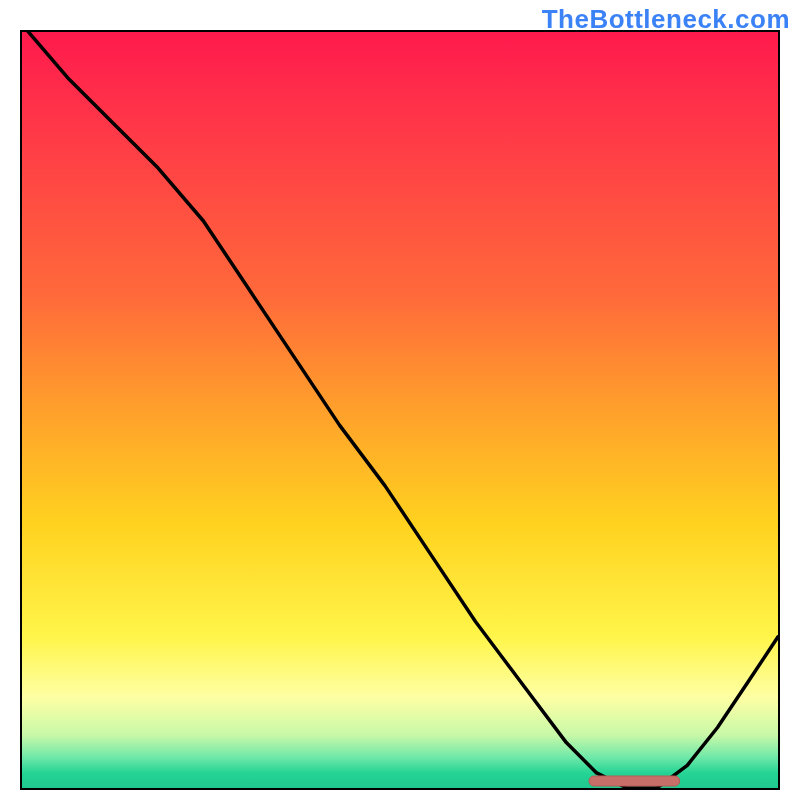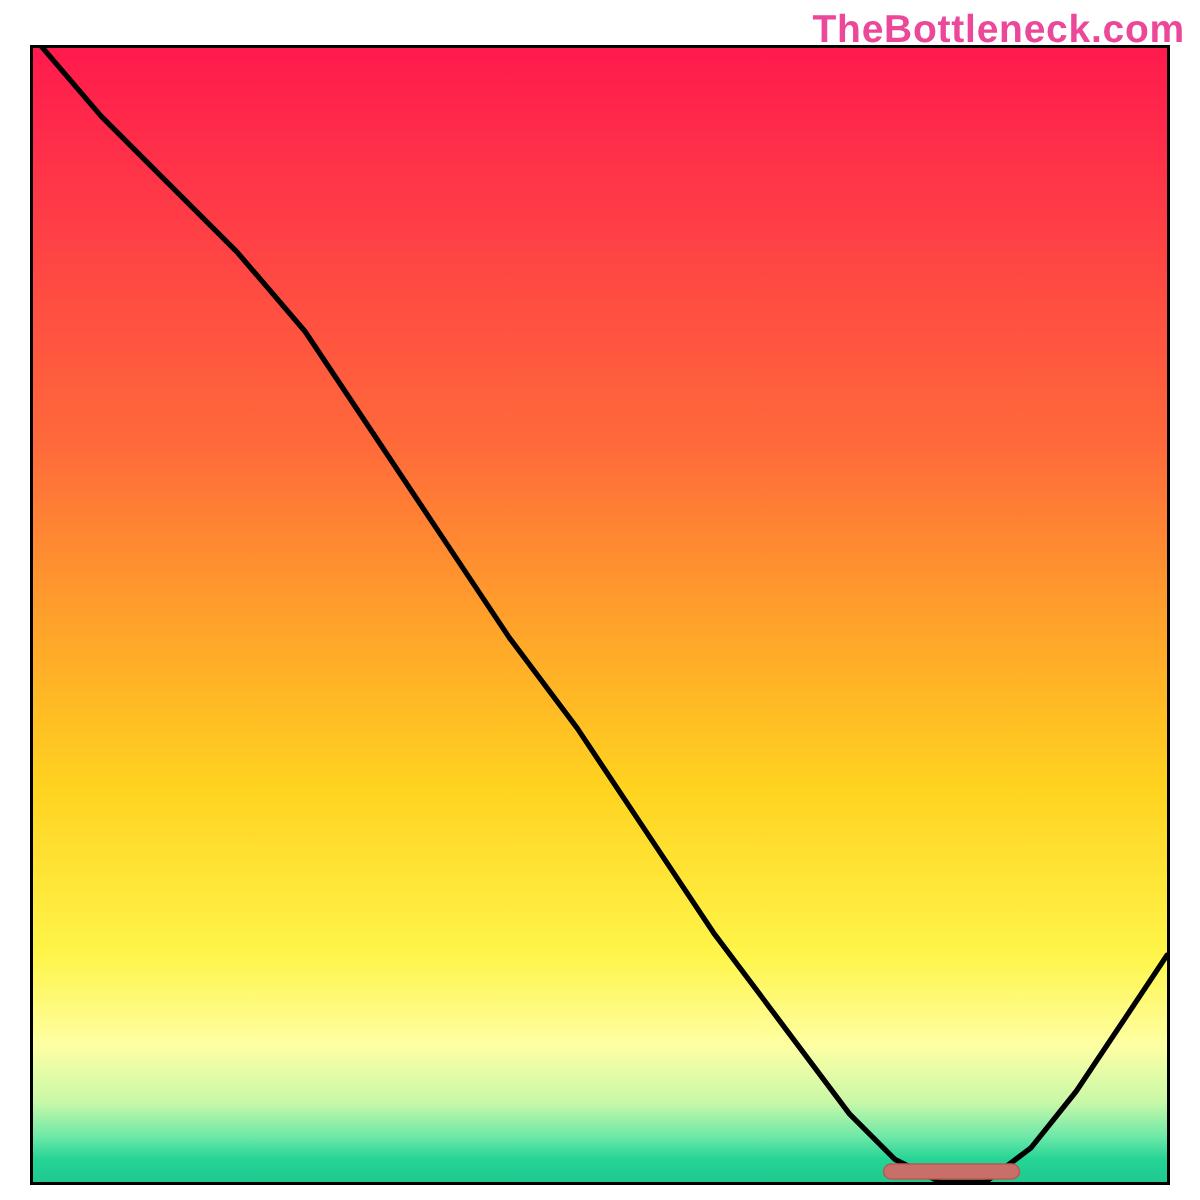--- a/index.html
+++ b/index.html
@@ -14,21 +14,21 @@
     position: relative;
     width: 800px;
     height: 800px;
   }
   .watermark {
     position: absolute;
     top: 4px;
     right: 10px;
     font-size: 26px;
     font-weight: 600;
-    color: #ec4899;
+    color: #3b82f6;
     letter-spacing: 0.5px;
     z-index: 5;
   }
   .plot-area {
     position: absolute;
     top: 30px;
     left: 20px;
     width: 760px;
     height: 760px;
     border: 2px solid #000;

